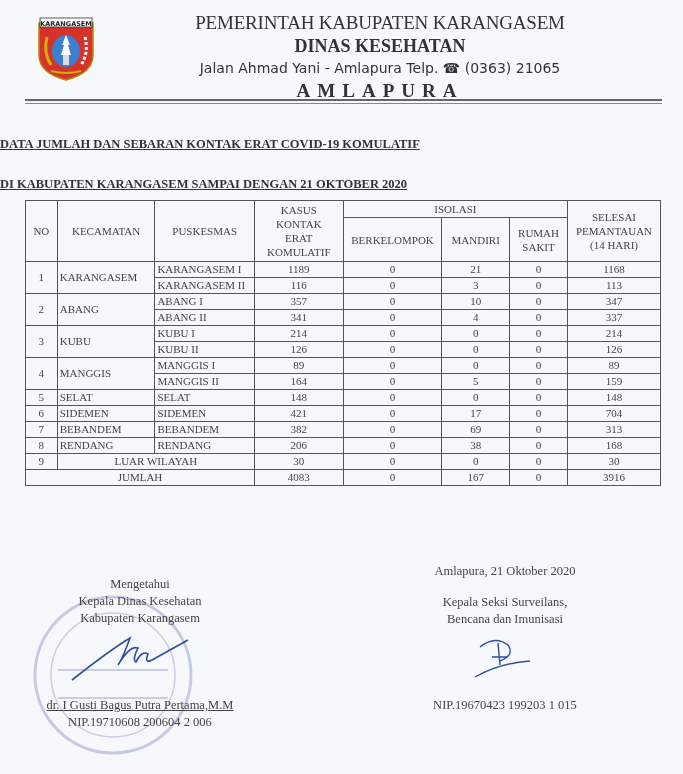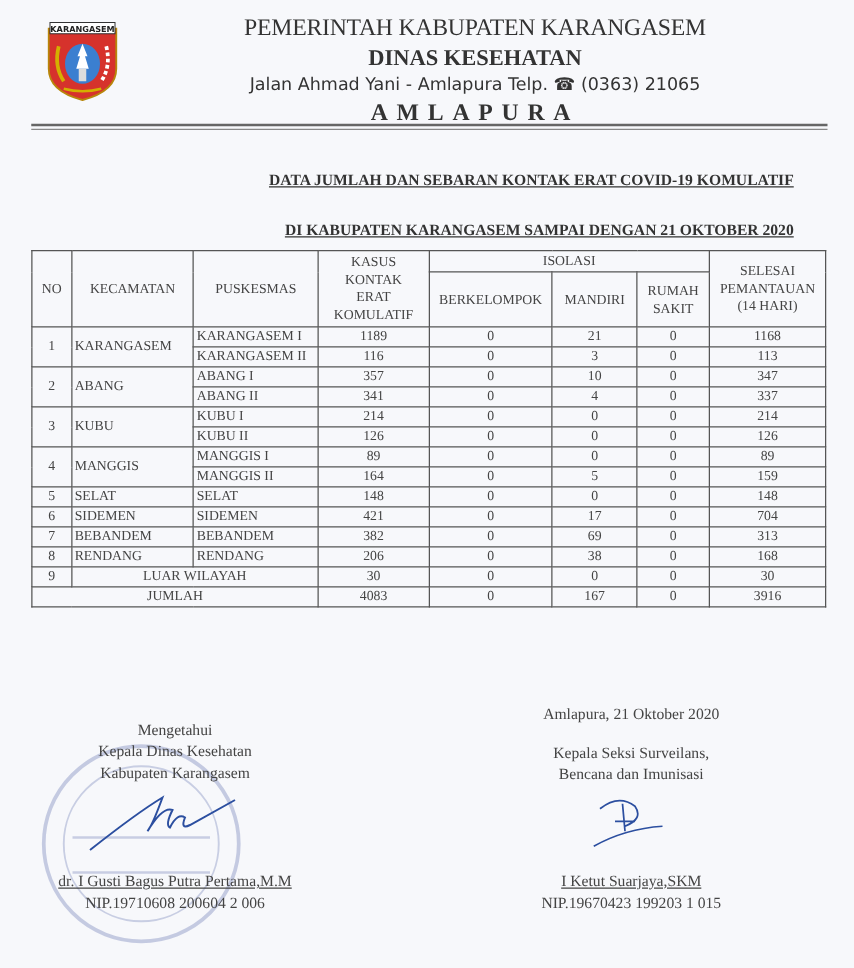--- a/index.html
+++ b/index.html
@@ -10,21 +10,21 @@
     color: #3a3a3a;
   }
   .logo { position: absolute; left: 37px; top: 15px; width: 58px; height: 66px; }
   .hdr { position: absolute; left: 120px; width: 520px; text-align: center; color: #333; }
   .hdr1 { top: 12px; font-size: 19px; letter-spacing: -0.2px; }
   .hdr2 { top: 36px; font-size: 18px; font-weight: bold; }
   .hdr3 { top: 60px; font-size: 15px; font-family: "DejaVu Sans", sans-serif; font-size: 14px; }
   .hdr4 { top: 80px; font-size: 19px; font-weight: bold; letter-spacing: 7px; }
   .rule1 { position: absolute; left: 25px; top: 99px; width: 637px; height: 2px; background: #666; }
   .rule2 { position: absolute; left: 25px; top: 103px; width: 637px; height: 1px; background: #888; }
-  .title { position: absolute; left: 0; width: 635px; text-align: right; font-weight: bold; font-size: 12.5px; color: #333; }
+  .title { position: absolute; left: 0; width: 635px; text-align: left; font-weight: bold; font-size: 12.5px; color: #333; }
   .title span { text-decoration: underline; }
   .t1 { top: 137px; }
   .t2 { top: 153px; margin-top: 24px; }
 
   table.data {
     position: absolute; left: 25px; top: 200px;
     border-collapse: collapse;
     width: 636px;
     font-size: 11px;
     color: #444;
@@ -252,15 +252,14 @@
 <div class="sig" style="left:400px; top:563px; width:210px;">
   <div>Amlapura, 21 Oktober 2020</div>
   <div style="height:14px"></div>
   <div>Kepala Seksi Surveilans,</div>
   <div>Bencana dan Imunisasi</div>
 </div>
 <svg class="sign-r" viewBox="0 0 80 45">
   <path d="M10 12 Q25 0 38 10 Q45 20 30 26 M28 8 L30 30 M22 22 L38 22 M5 42 Q30 28 60 26" stroke="#2c4fa0" stroke-width="1.4" fill="none"></path>
 </svg>
 <div class="sig" style="left:390px; top:697px; width:230px;">
-  <div class="u">I Ketut Suarjaya,SKM</div>
   <div>NIP.19670423 199203 1 015</div>
 </div>
 
 </body></html>

